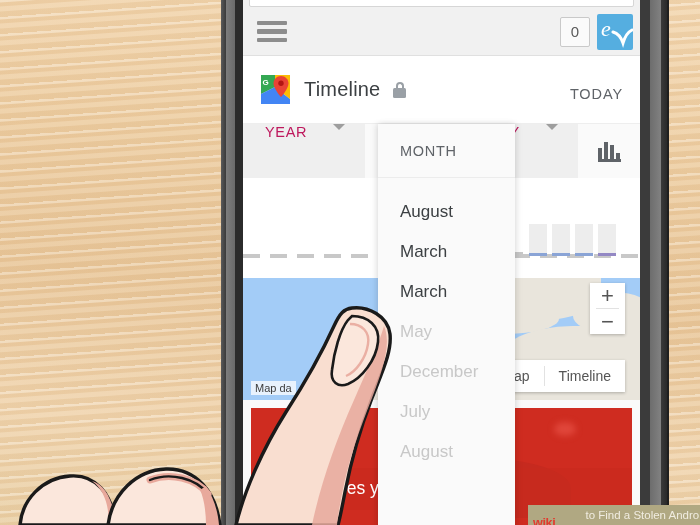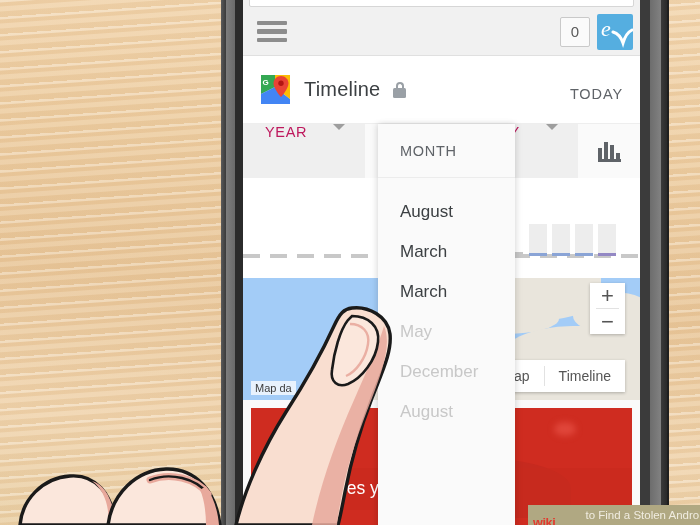--- a/index.html
+++ b/index.html
@@ -360,20 +360,21 @@
     </div>
 
     <div class="dropdown">
       <div class="dd-head">MONTH</div>
       <div class="dd-list">
         <div class="dd-item">August</div>
         <div class="dd-item">March</div>
         <div class="dd-item">March</div>
         <div class="dd-item dim">May</div>
         <div class="dd-item dim">December</div>
+        <div class="dd-item dim">July</div>
         <div class="dd-item dim">August</div>
       </div>
     </div>
 
   </div>
 </div>
 
 <svg class="finger" viewBox="0 0 700 525" xmlns="http://www.w3.org/2000/svg">
 
   <path d="M352 308

